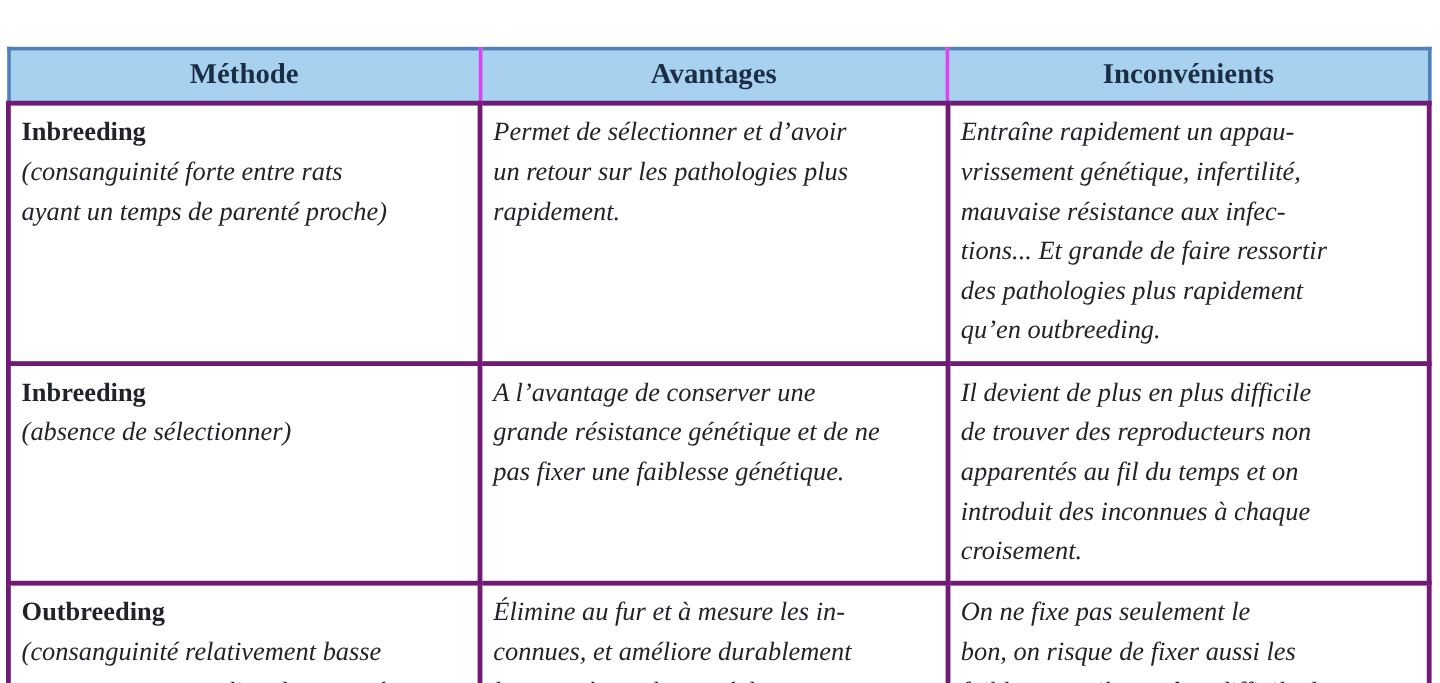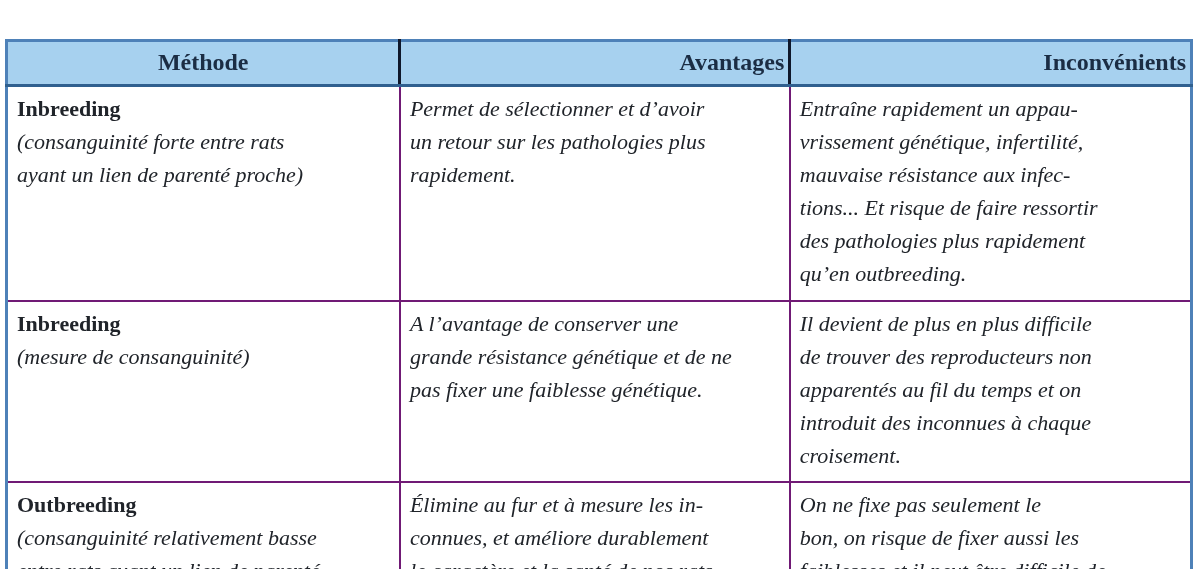--- a/index.html
+++ b/index.html
@@ -34,28 +34,28 @@
     background: #a7d1ef;
     color: #1b2d44;
     font-weight: bold;
     font-size: 24px;
     text-align: center;
     vertical-align: middle;
     height: 36px;
     padding: 2px 4px 4px 4px;
     border-bottom: 3px solid #30608f;
   }
-  th.header-cell + th.header-cell { border-left: 3px solid #0f172a; text-align: right; }
+  th.header-cell + th.header-cell { border-left: 3px solid #d946ef; }
   td.body-cell {
     vertical-align: top;
     padding: 5px 8px 6px 9px;
     font-size: 22px;
     line-height: 33px;
     color: #20242a;
-    border: 2px solid #701a75;
+    border: 4px solid #701a75;
     overflow: hidden;
   }
   tr.row-1 td { height: 202px; }
   tr.row-2 td { height: 168px; }
   .method-name { font-weight: bold; }
   .cell-text { white-space: pre-line; font-style: italic; }
 </style>
 </head>
 <body>
 
@@ -71,40 +71,40 @@
         <th class="header-cell">Méthode</th>
         <th class="header-cell">Avantages</th>
         <th class="header-cell">Inconvénients</th>
       </tr>
     </thead>
     <tbody>
       <tr class="row-1">
         <td class="body-cell">
           <div class="method-name">Inbreeding</div>
           <div class="cell-text">(consanguinité forte entre rats
-ayant un lien de parenté proche)</div>
+ayant un temps de parenté proche)</div>
         </td>
         <td class="body-cell">
           <div class="cell-text">Permet de sélectionner et d’avoir
 un retour sur les pathologies plus
 rapidement.</div>
         </td>
         <td class="body-cell">
           <div class="cell-text">Entraîne rapidement un appau-
 vrissement génétique, infertilité,
 mauvaise résistance aux infec-
-tions... Et risque de faire ressortir
+tions... Et grande de faire ressortir
 des pathologies plus rapidement
 qu’en outbreeding.</div>
         </td>
       </tr>
       <tr class="row-2">
         <td class="body-cell">
           <div class="method-name">Inbreeding</div>
-          <div class="cell-text">(mesure de consanguinité)</div>
+          <div class="cell-text">(absence de sélectionner)</div>
         </td>
         <td class="body-cell">
           <div class="cell-text">A l’avantage de conserver une
 grande résistance génétique et de ne
 pas fixer une faiblesse génétique.</div>
         </td>
         <td class="body-cell">
           <div class="cell-text">Il devient de plus en plus difficile
 de trouver des reproducteurs non
 apparentés au fil du temps et on

